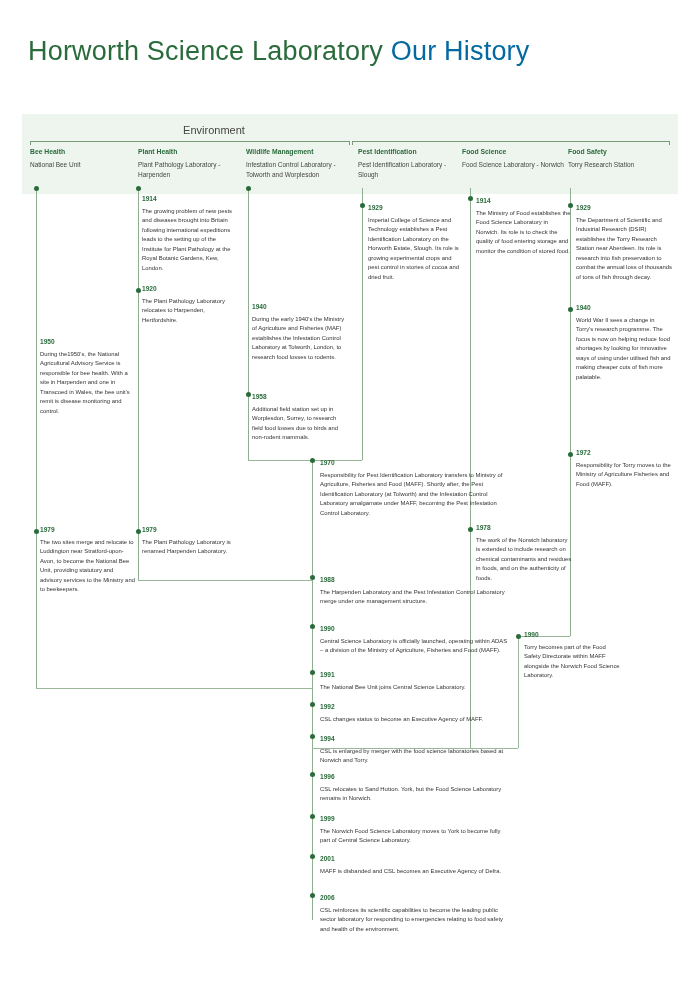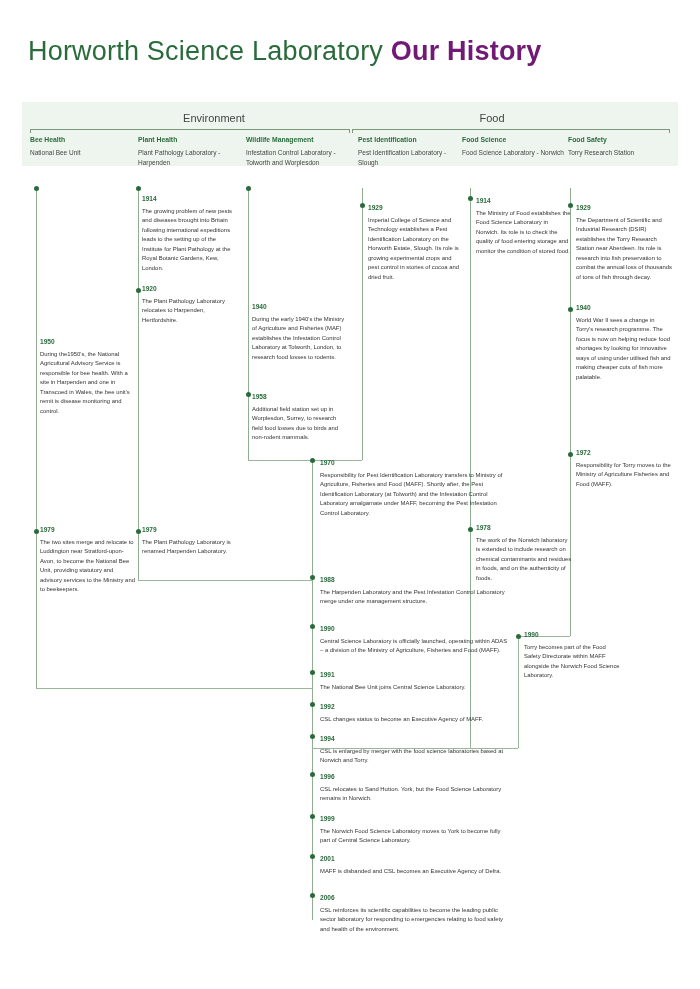--- a/index.html
+++ b/index.html
@@ -23,31 +23,31 @@
     top: 36px;
     font-size: 27px;
     letter-spacing: 0.2px;
     white-space: nowrap;
   }
   #header .brand {
     color: #2a6b3c;
     font-weight: 400;
   }
   #header .sub {
-    color: #701a75;
-    font-weight: 700;
+    color: #0369a1;
+    font-weight: 400;
   }
 
   
   #banner {
     position: absolute;
     left: 22px;
-    top: 102px;
+    top: 114px;
     width: 656px;
-    height: 64px;
+    height: 80px;
     background: #eef5ee;
   }
   .group-title {
     position: absolute;
     font-size: 11px;
     color: #444;
     text-align: center;
   }
   .group-rule {
     position: absolute;
@@ -132,21 +132,20 @@
 <div id="header">
   <span class="brand">Horworth Science Laboratory</span>
   <span class="sub">Our History</span>
 </div>
 
 <div id="banner">
 
   <div class="group-title" style="left:62px; top:10px; width:260px;">Environment</div>
   <div class="group-rule" style="left:8px; top:27px; width:320px;"></div>
 
-  <div class="group-title" style="left:330px; top:10px; width:280px;">Food</div>
   <div class="group-rule" style="left:330px; top:27px; width:318px;"></div>
 
   <div class="col-head" style="left:8px; top:33px;">
     <span class="ch-title">Bee Health</span>
     <span class="ch-sub">National Bee Unit</span>
   </div>
   <div class="col-head" style="left:116px; top:33px;">
     <span class="ch-title">Plant Health</span>
     <span class="ch-sub">Plant Pathology Laboratory - Harpenden</span>
   </div>

